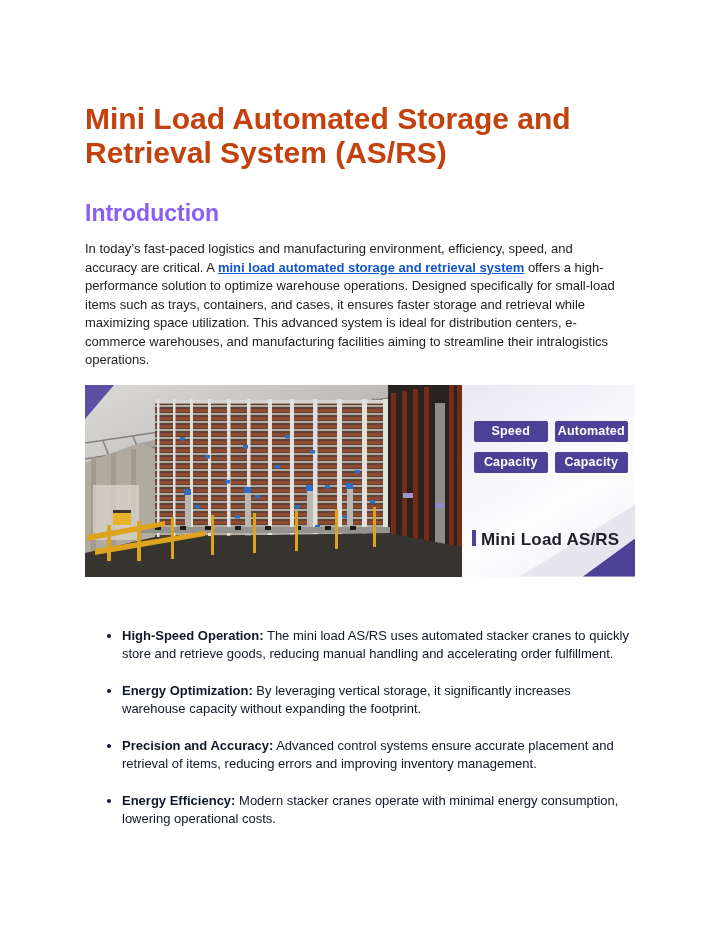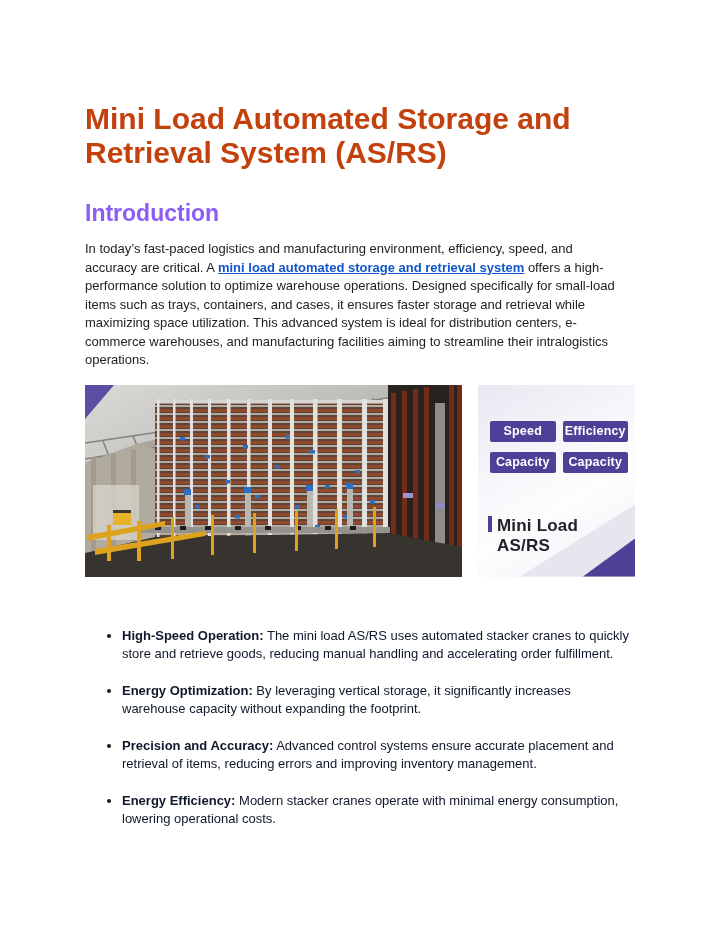--- a/index.html
+++ b/index.html
@@ -33,21 +33,21 @@
   .doc-link {
     color:var(--link, #1155cc);
     font-weight:bold;
     text-decoration:underline;
     cursor:pointer;
   }
   
   .figure {
     margin:15px 0 0 0;
     width:550px; height:232px;
-    display:flex; gap:16px;
+    display:flex; gap:0;
   }
   .photo {
     position:relative;
     width:377px; height:192px;
     overflow:hidden; flex:0 0 auto;
   }
   .photo svg { display:block; }
   .info-panel {
     position:relative;
     flex:1 1 auto; height:192px;
@@ -63,21 +63,21 @@
   .badge {
     background:var(--accent, #4c4097);
     color:#ffffff;
     font-size:12.5px; font-weight:bold;
     text-align:center;
     padding:3px 0 4px 0;
     border-radius:2px;
     letter-spacing:0.2px;
   }
   .caption {
-    position:absolute; left:10px; top:131px;
+    position:absolute; left:10px; top:145px;
     display:flex; gap:5px;
   }
   .caption-bar {
     display:inline-block;
     width:4px; height:16px;
     background:var(--accent, #4c4097);
   }
   .caption-text {
     font-size:17px; font-weight:bold; color:#232029;
     letter-spacing:0.2px;
@@ -256,21 +256,21 @@
 
         <polygon points="0,0 29,0 0,34" fill="#5b4ea3"></polygon>
       </svg>
     </div>
 
     <div class="info-panel">
       <div class="band-br"></div>
       <div class="tri-br"></div>
       <div class="badge-grid">
         <div class="badge">Speed</div>
-        <div class="badge">Efficiency</div>
+        <div class="badge">Automated</div>
         <div class="badge">Capacity</div>
         <div class="badge">Capacity</div>
       </div>
       <div class="caption">
         <span class="caption-bar"></span>
         <span class="caption-text">Mini Load AS/RS</span>
       </div>
     </div>
   </figure>
 

